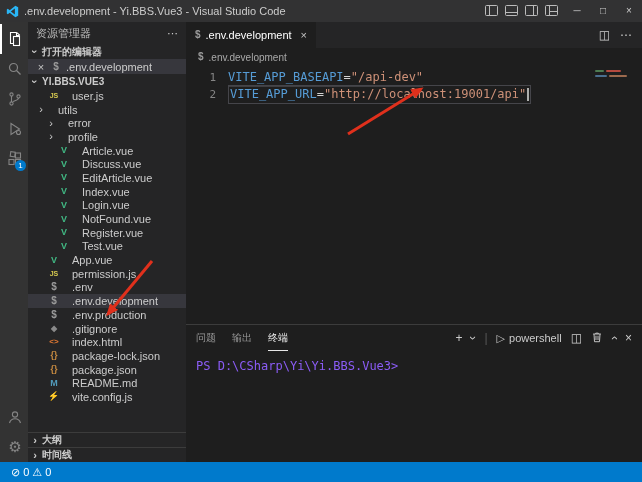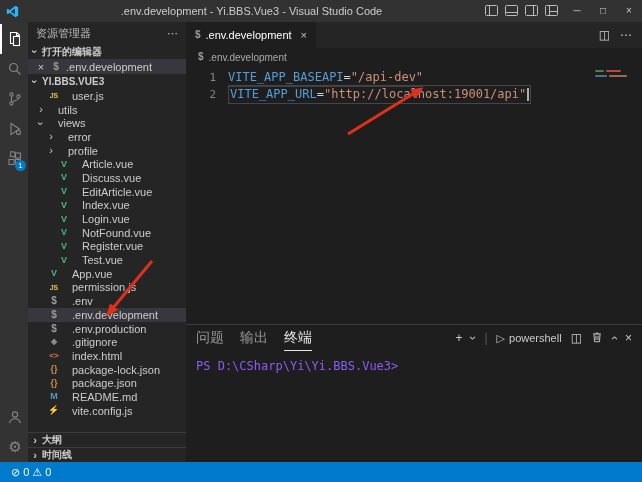--- a/index.html
+++ b/index.html
@@ -2,21 +2,21 @@
 <html><head>
 <meta charset="utf-8">
 <style>
   *{margin:0;padding:0;box-sizing:border-box;user-select:none;-webkit-font-smoothing:antialiased}
   html,body{width:642px;height:482px;overflow:hidden;background:#1e1e1e;font-family:"Liberation Sans",sans-serif}
   .window{position:relative;width:642px;height:482px;display:flex;flex-direction:column;background:#1e1e1e}
 
   
   .titlebar{flex:0 0 22px;background:#323233;display:flex;align-items:center;color:#cccccc;font-size:11px}
   .tb-logo{width:24px;display:flex;align-items:center;justify-content:center}
-  .tb-title{flex:1;text-align:center;white-space:nowrap;overflow:hidden;color:#cccccc;font-size:11px}
+  .tb-title{flex:1;text-align:left;white-space:nowrap;overflow:hidden;color:#cccccc;font-size:11px}
   .tb-layout{display:flex;align-items:center;gap:7px;padding:0 6px}
   .tb-controls{display:flex;align-items:center;gap:0;color:#cccccc}
   .tb-controls span{width:26px;text-align:center;font-size:10px;line-height:22px;display:inline-block}
 
   
   .main{flex:1;display:flex;min-height:0}
 
   
   .activitybar{flex:0 0 28px;background:#333333;display:flex;flex-direction:column;align-items:stretch;padding-top:2px}
   .ab-icon{height:30px;display:flex;align-items:center;justify-content:center;color:#858585;position:relative;border-left:2px solid transparent}
@@ -73,21 +73,21 @@
   .tok-op{color:#d4d4d4}
   .tok-str{color:#ce9178}
   .cursor{display:inline-block;width:1.5px;height:13px;background:#aeafad;vertical-align:middle;margin-left:1px}
   .minimap{position:absolute;top:4px;right:3px;width:44px;display:flex;flex-direction:column;gap:3px}
   .mm-row{display:flex;gap:2px;height:2px}
   .mm-seg{height:2px;border-radius:1px}
 
   
   .panel{flex:0 0 138px;border-top:1px solid #3c3c3c;display:flex;flex-direction:column;background:#1e1e1e}
   .panel-header{flex:0 0 26px;display:flex;align-items:stretch;padding:0 10px}
-  .ptab{font-size:14px;color:#969696;margin-right:16px;display:flex;align-items:center}
+  .ptab{font-size:10px;color:#969696;margin-right:16px;display:flex;align-items:center}
   .ptab.active{color:#e7e7e7;box-shadow:inset 0 -1px 0 #e7e7e7}
   .panel-actions{margin-left:auto;display:flex;align-items:center;gap:9px;color:#cccccc;font-size:12px}
   .pa-divider{color:#585858}
   .shell-pill{display:flex;align-items:center;gap:4px;font-size:11px;color:#cccccc}
   .rot-down-i{display:inline-block;transform:rotate(90deg)}
   .rot-up-i{display:inline-block;transform:rotate(-90deg)}
   .terminal{flex:1;font-family:"DejaVu Sans Mono",monospace;font-size:12px;color:#8b5cf6;padding:8px 0 0 10px;white-space:pre}
 
   
   .statusbar{flex:0 0 20px;background:#007acc;color:#ffffff;display:flex;align-items:center;font-size:11px;padding:0 8px;gap:4px}
@@ -215,26 +215,20 @@
         <div class="row file lvl1">
             <span class="ficon js">JS</span>
             <span>user.js</span>
           </div>
         <div class="row folder lvl1">
             <span class="chev">
               <span>›</span>
             </span>
             <span>utils</span>
           </div>
-        <div class="row folder lvl1">
-            <span class="chev">
-              <span class="rot-down">›</span>
-            </span>
-            <span>views</span>
-          </div>
         <div class="row folder lvl2">
             <span class="chev">
               <span>›</span>
             </span>
             <span>error</span>
           </div>
         <div class="row folder lvl2">
             <span class="chev">
               <span>›</span>
             </span>

